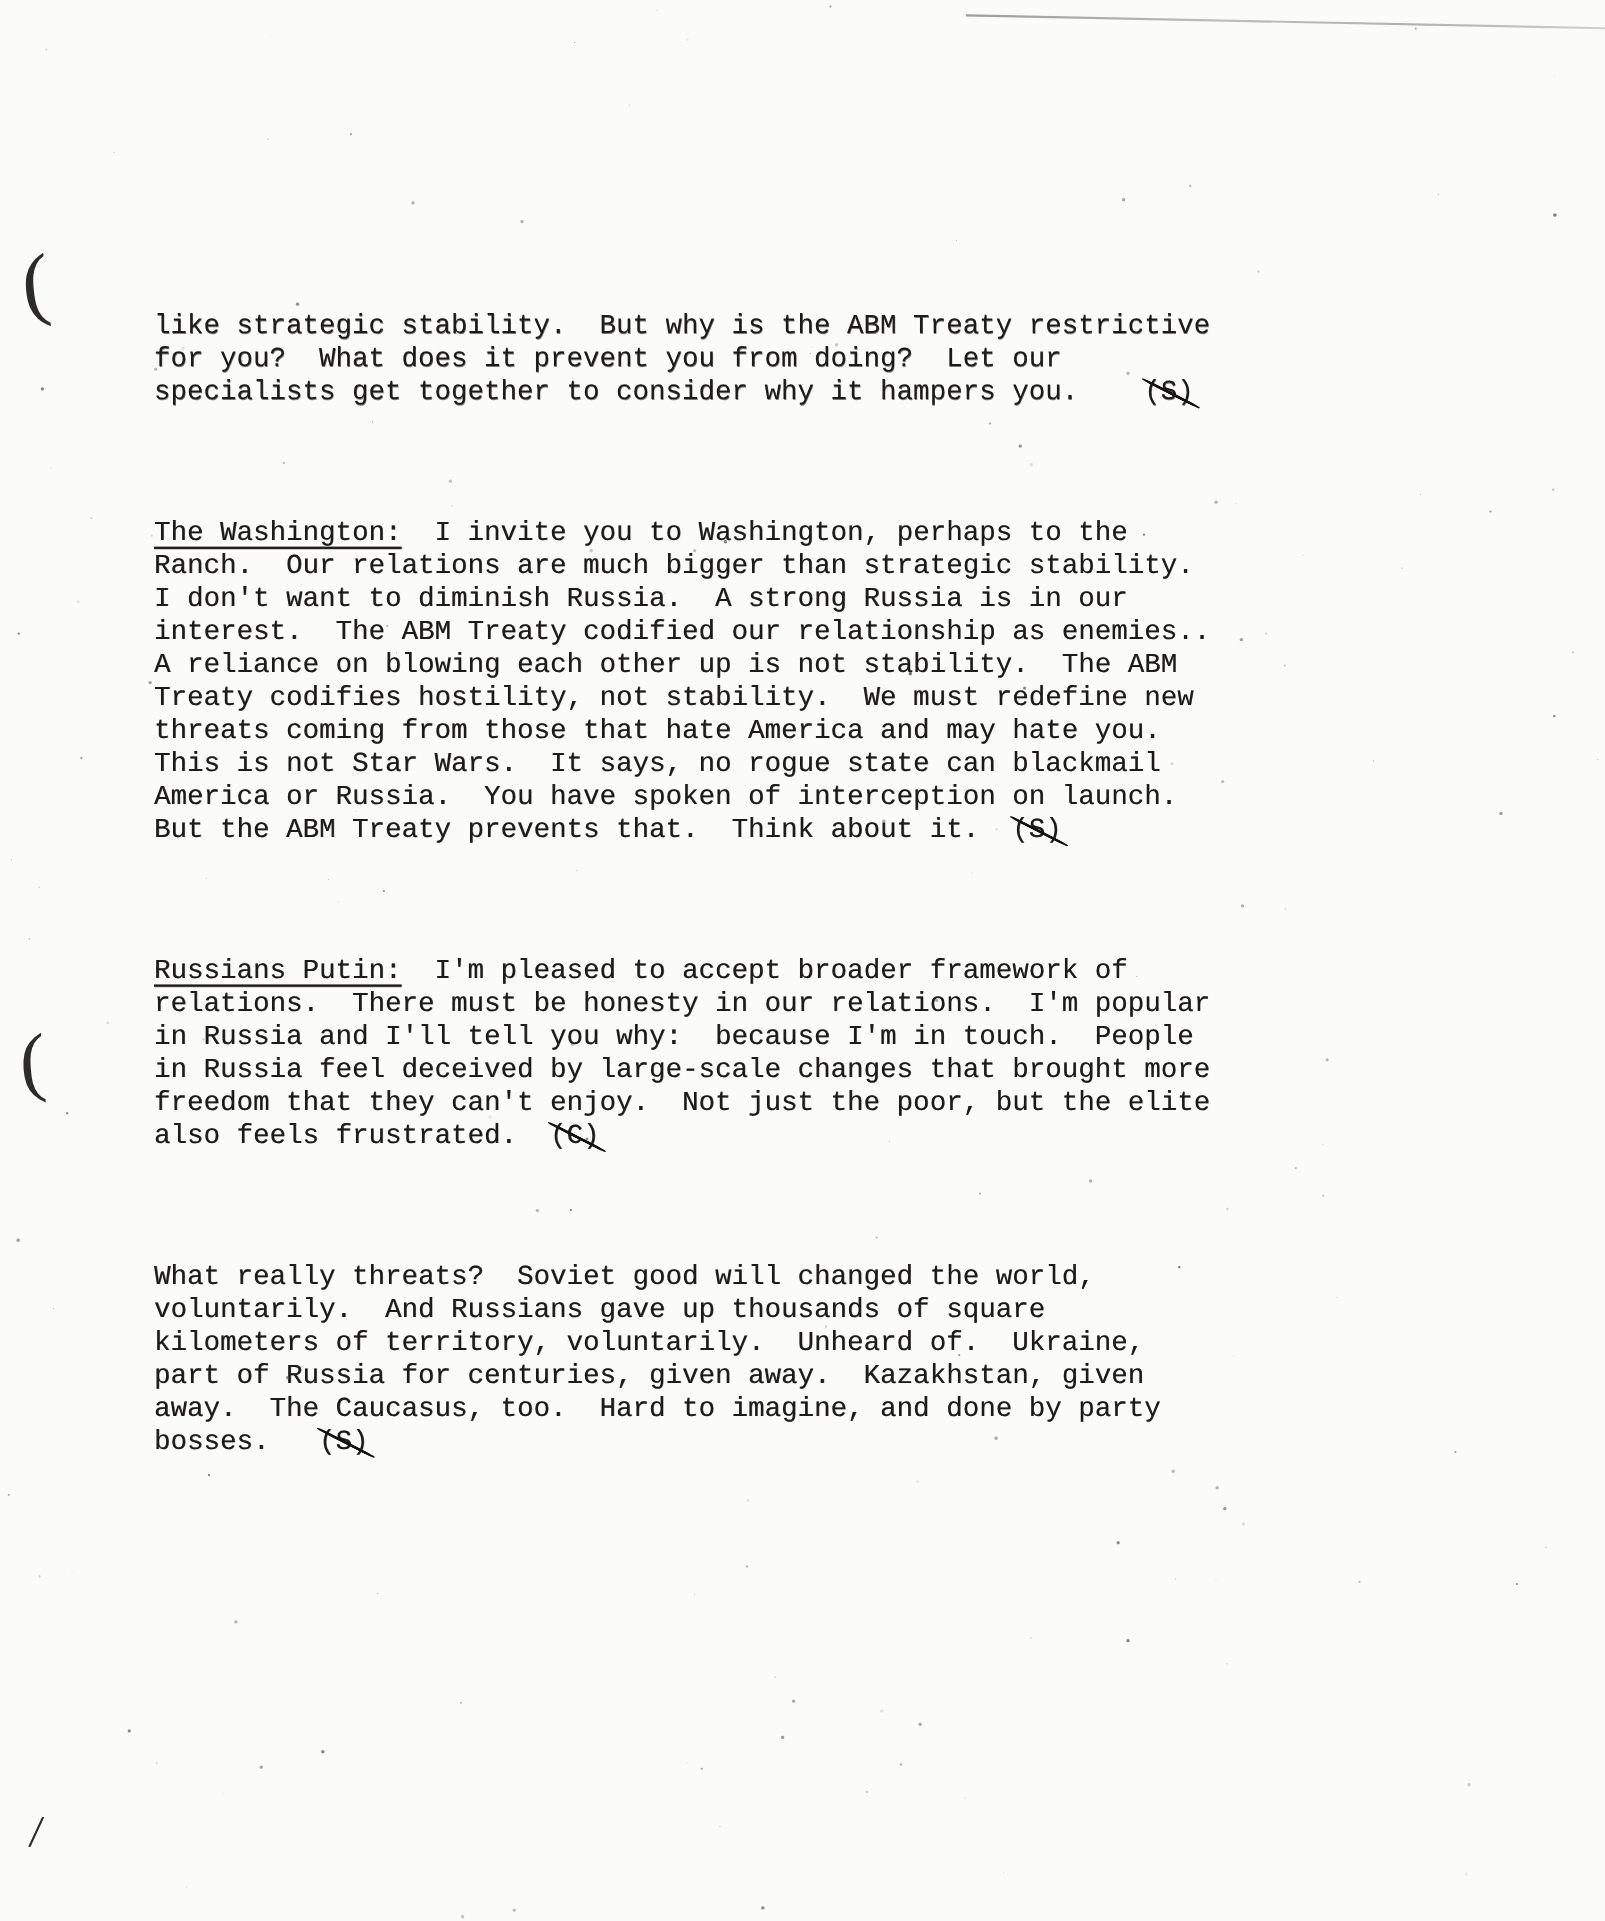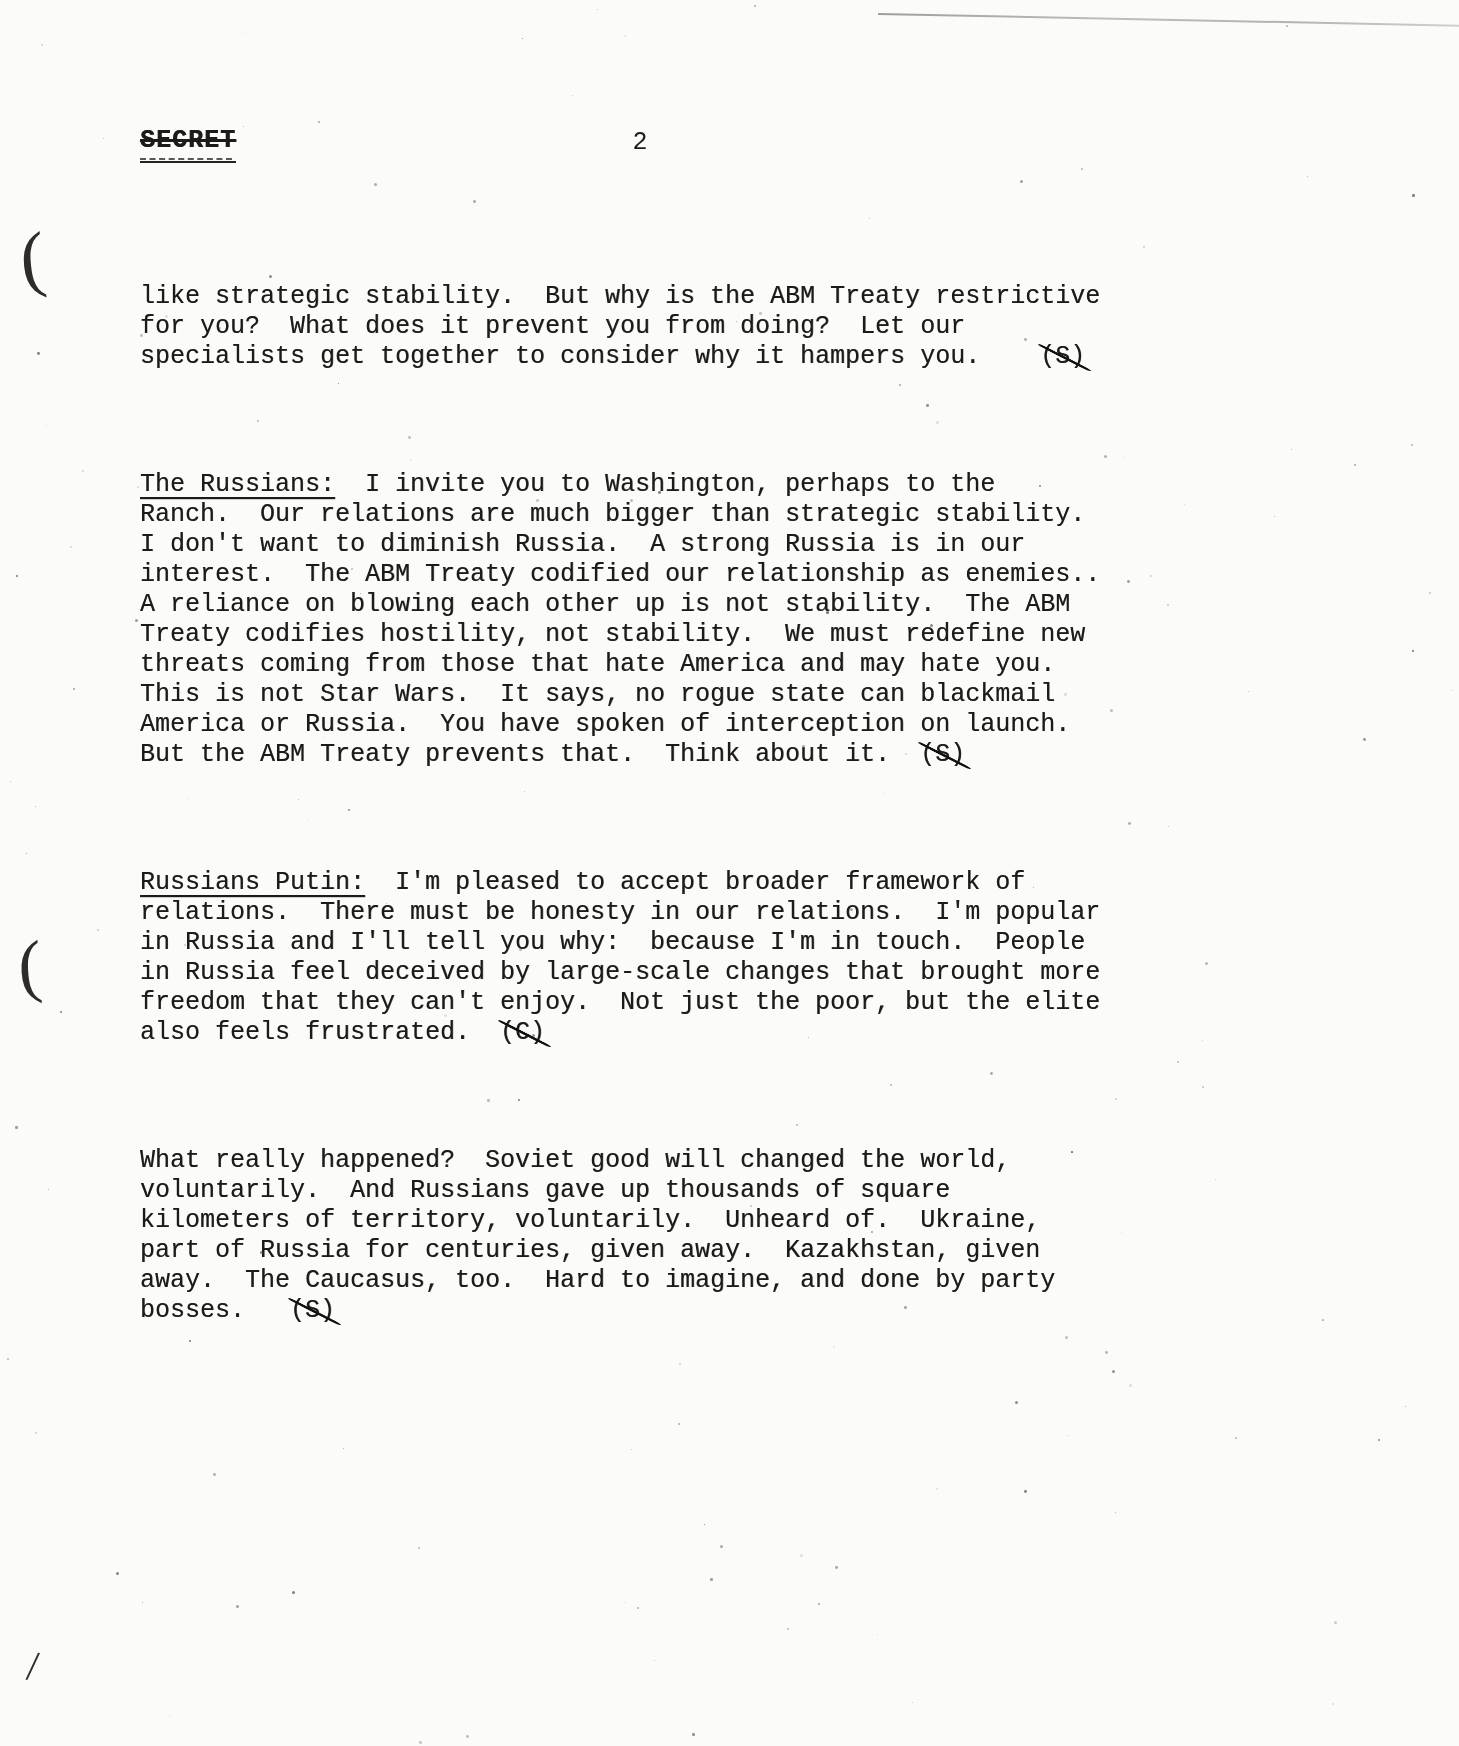--- a/index.html
+++ b/index.html
@@ -59,46 +59,42 @@
   .noise { position:absolute; inset:0; pointer-events:none; }
   .noise i { position:absolute; display:block; border-radius:50%; }
 </style>
 </head>
 <body>
 
 <div class="page">
 
   <div class="scan-streak"></div>
 
-  <div class="header">
-    <span class="secret">SECRET</span>
-    <span class="page-number">2</span>
-  </div>
 
   <div class="content">
     <div class="para"><span class="speaker"></span><span class="body">like strategic stability.  But why is the ABM Treaty restrictive
 for you?  What does it prevent you from doing?  Let our
 specialists get together to consider why it hampers you.    </span><span class="marker">(S)</span></div>
-    <div class="para"><span class="speaker">The Russians:</span><span class="body">  I invite you to Washington, perhaps to the
+    <div class="para"><span class="speaker">The Washington:</span><span class="body">  I invite you to Washington, perhaps to the
 Ranch.  Our relations are much bigger than strategic stability.
 I don't want to diminish Russia.  A strong Russia is in our
 interest.  The ABM Treaty codified our relationship as enemies..
 A reliance on blowing each other up is not stability.  The ABM
 Treaty codifies hostility, not stability.  We must redefine new
 threats coming from those that hate America and may hate you.
 This is not Star Wars.  It says, no rogue state can blackmail
 America or Russia.  You have spoken of interception on launch.
 But the ABM Treaty prevents that.  Think about it.  </span><span class="marker">(S)</span></div>
     <div class="para"><span class="speaker">Russians Putin:</span><span class="body">  I'm pleased to accept broader framework of
 relations.  There must be honesty in our relations.  I'm popular
 in Russia and I'll tell you why:  because I'm in touch.  People
 in Russia feel deceived by large-scale changes that brought more
 freedom that they can't enjoy.  Not just the poor, but the elite
 also feels frustrated.  </span><span class="marker">(C)</span></div>
-    <div class="para"><span class="speaker"></span><span class="body">What really happened?  Soviet good will changed the world,
+    <div class="para"><span class="speaker"></span><span class="body">What really threats?  Soviet good will changed the world,
 voluntarily.  And Russians gave up thousands of square
 kilometers of territory, voluntarily.  Unheard of.  Ukraine,
 part of Russia for centuries, given away.  Kazakhstan, given
 away.  The Caucasus, too.  Hard to imagine, and done by party
 bosses.   </span><span class="marker">(S)</span></div>
     
     
     
   </div>
 

